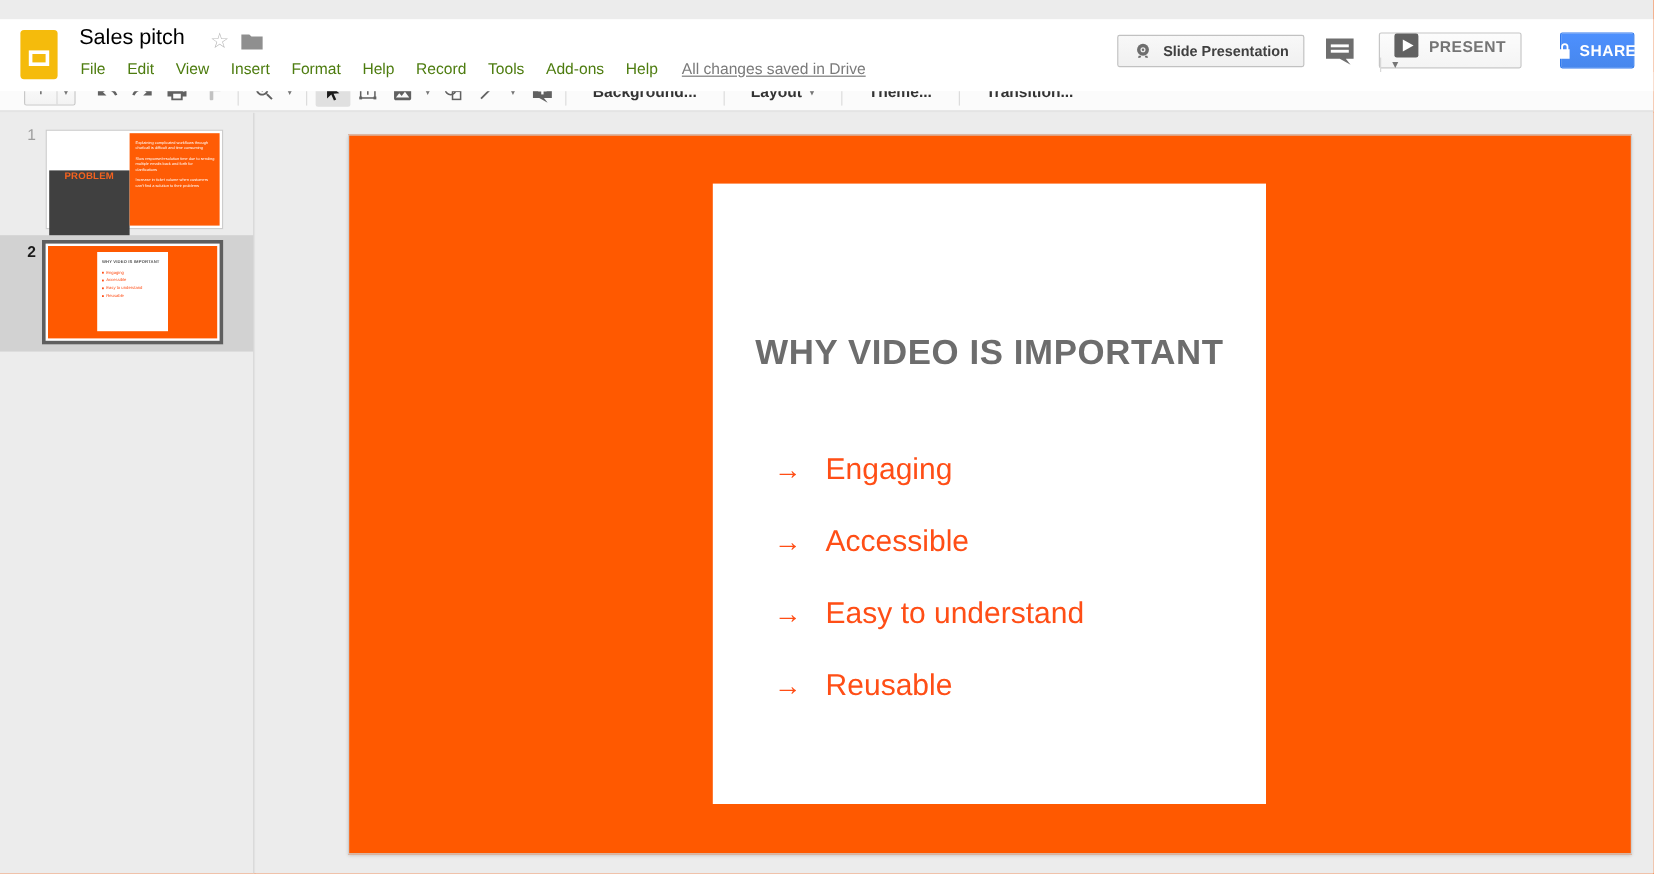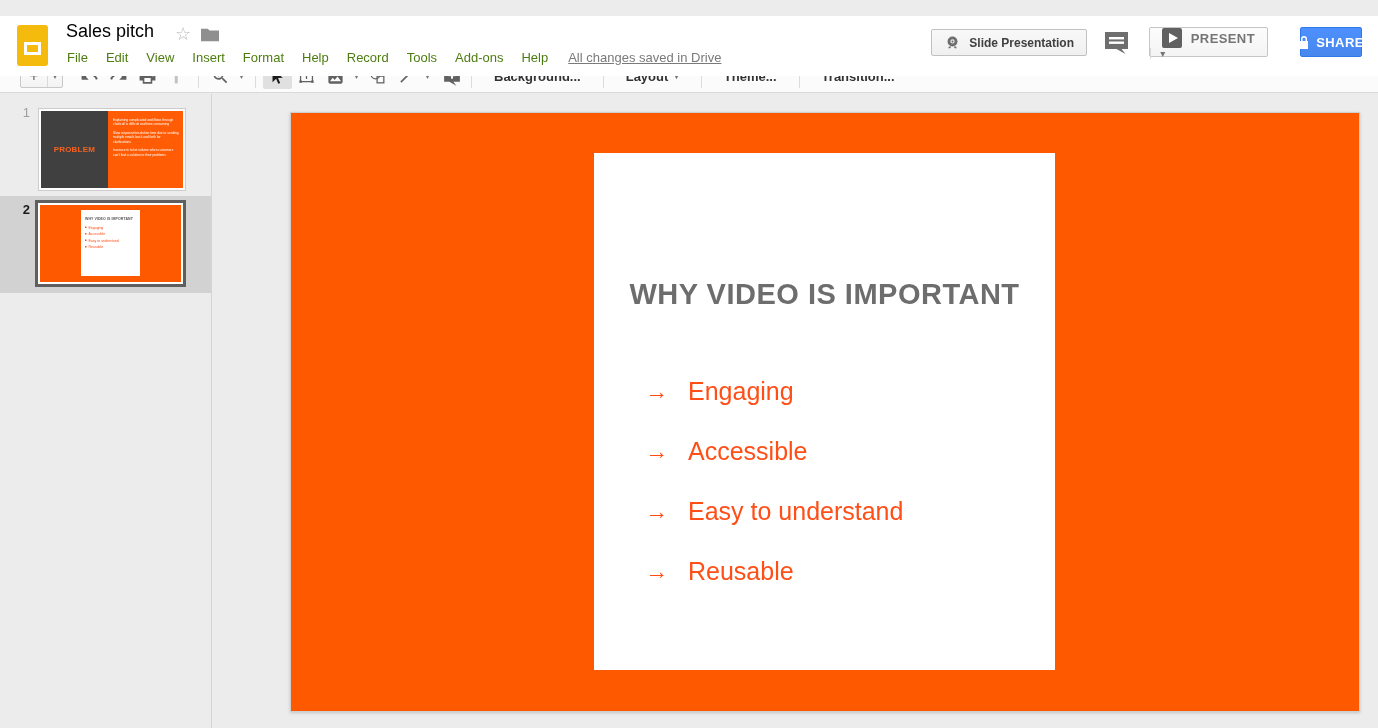--- a/index.html
+++ b/index.html
@@ -65,21 +65,21 @@
     border-right:1px solid #d5d5d5; }
   .slide-row { position:absolute; left:0; right:0; }
   .row-1 { top:5px; height:95px; }
   .row-2 { top:102px; height:97px; background:#d2d2d2; }
   .row-number { position:absolute; left:12px; top:6px; width:18px; text-align:right; font-size:13px; color:#9e9e9e; }
   .row-2 .row-number { color:#1a1a1a; font-weight:bold; }
 
   .thumb-1 { position:absolute; left:38px; top:9px; width:148px; height:83px; background:#fff;
     border:1px solid #cccccc; padding:2px; }
   .t1-content { display:flex; width:100%; height:100%; }
-  .t1-left { width:47%; height:100%; background:#404040; display:flex; align-items:center; justify-content:center; }
+  .t1-left { width:47%; height:100%; background:#404040; display:flex; align-items:flex-start; justify-content:center;margin-top:31px; }
   .t1-title { color:#f4621f; font-size:8px; font-weight:bold; letter-spacing:.2px; }
   .t1-right { width:53%; height:100%; background:#ff5c05; padding:6px 4px 0 5px; overflow:hidden; }
   .t1-body { width:200%; transform:scale(.5); transform-origin:0 0; color:#fff; font-size:6.5px; line-height:1.45; }
   .t1-body p { margin:0 0 7px; }
 
   .thumb-2 { position:absolute; left:35px; top:4px; width:151px; height:87px; border:3px solid #5f5f5f;
     background:#fff; padding:2px; }
   .t2-slide { width:100%; height:100%; background:#ff5900; position:relative; overflow:hidden; }
   .t2-card { position:absolute; left:29%; top:7%; width:42%; height:85%; background:#fff; overflow:hidden; }
   .t2-inner { width:200%; transform:scale(.5); transform-origin:0 0; padding:14px 8px 0; }

